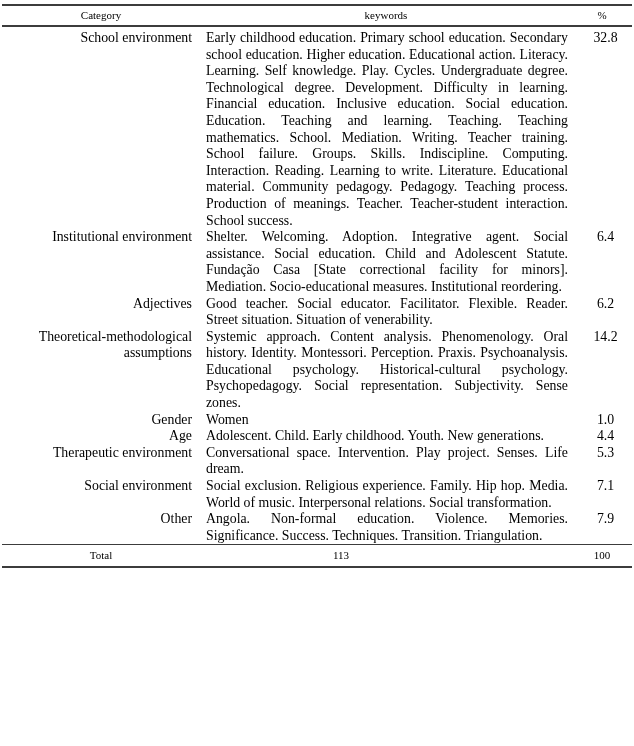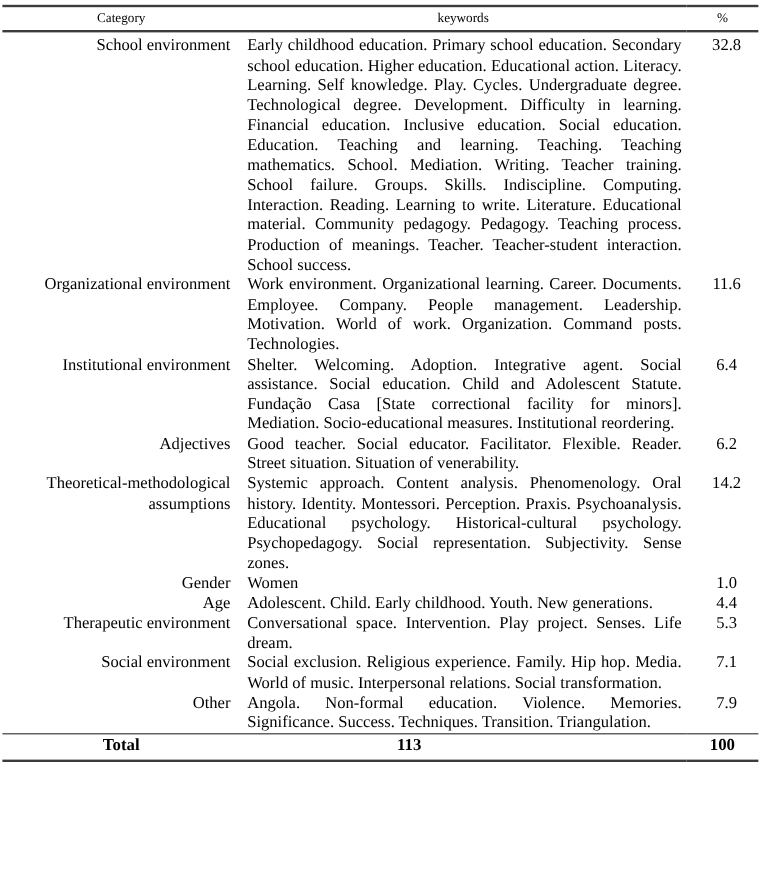--- a/index.html
+++ b/index.html
@@ -50,27 +50,26 @@
   td.kw {
     text-align: justify;
     padding-left: 6px;
     padding-right: 4px;
   }
   td.pct {
     padding-left: 7px;
     text-align: center;
   }
   tfoot td {
-    font-size: 14px;
+    font-size: 11px;
     line-height: 16px;
     text-align: center;
     padding: 2px 0 3px 0;
     border-top: 1.5px solid #3c3c3c;
     border-bottom: 2.5px solid #3c3c3c;
-    font-weight: bold;
   }
   tfoot td.total-kw { padding-right: 90px; }
 </style>
 </head>
 <body>
 
 <div class="doc">
   <table class="kw-table">
     <colgroup>
       <col class="c-category">
@@ -82,25 +81,20 @@
         <th>Category</th>
         <th>keywords</th>
         <th>%</th>
       </tr>
     </thead>
     <tbody>
       <tr>
         <td class="cat">School environment</td>
         <td class="kw">Early childhood education. Primary school education. Secondary school education. Higher education. Educational action. Literacy. Learning. Self knowledge. Play. Cycles. Undergraduate degree. Technological degree. Development. Difficulty in learning. Financial education. Inclusive education. Social education. Education. Teaching and learning. Teaching. Teaching mathematics. School. Mediation. Writing. Teacher training. School failure. Groups. Skills. Indiscipline. Computing. Interaction. Reading. Learning to write. Literature. Educational material. Community pedagogy. Pedagogy. Teaching process. Production of meanings. Teacher. Teacher-student interaction. School success.</td>
         <td class="pct">32.8</td>
-      </tr>
-      <tr>
-        <td class="cat">Organizational environment</td>
-        <td class="kw">Work environment. Organizational learning. Career. Documents. Employee. Company. People management. Leadership. Motivation. World of work. Organization. Command posts. Technologies.</td>
-        <td class="pct">11.6</td>
       </tr>
       <tr>
         <td class="cat">Institutional environment</td>
         <td class="kw">Shelter. Welcoming. Adoption. Integrative agent. Social assistance. Social education. Child and Adolescent Statute. Fundação Casa [State correctional facility for minors]. Mediation. Socio-educational measures. Institutional reordering.</td>
         <td class="pct">6.4</td>
       </tr>
       <tr>
         <td class="cat">Adjectives</td>
         <td class="kw">Good teacher. Social educator. Facilitator. Flexible. Reader. Street situation. Situation of venerability.</td>
         <td class="pct">6.2</td>

